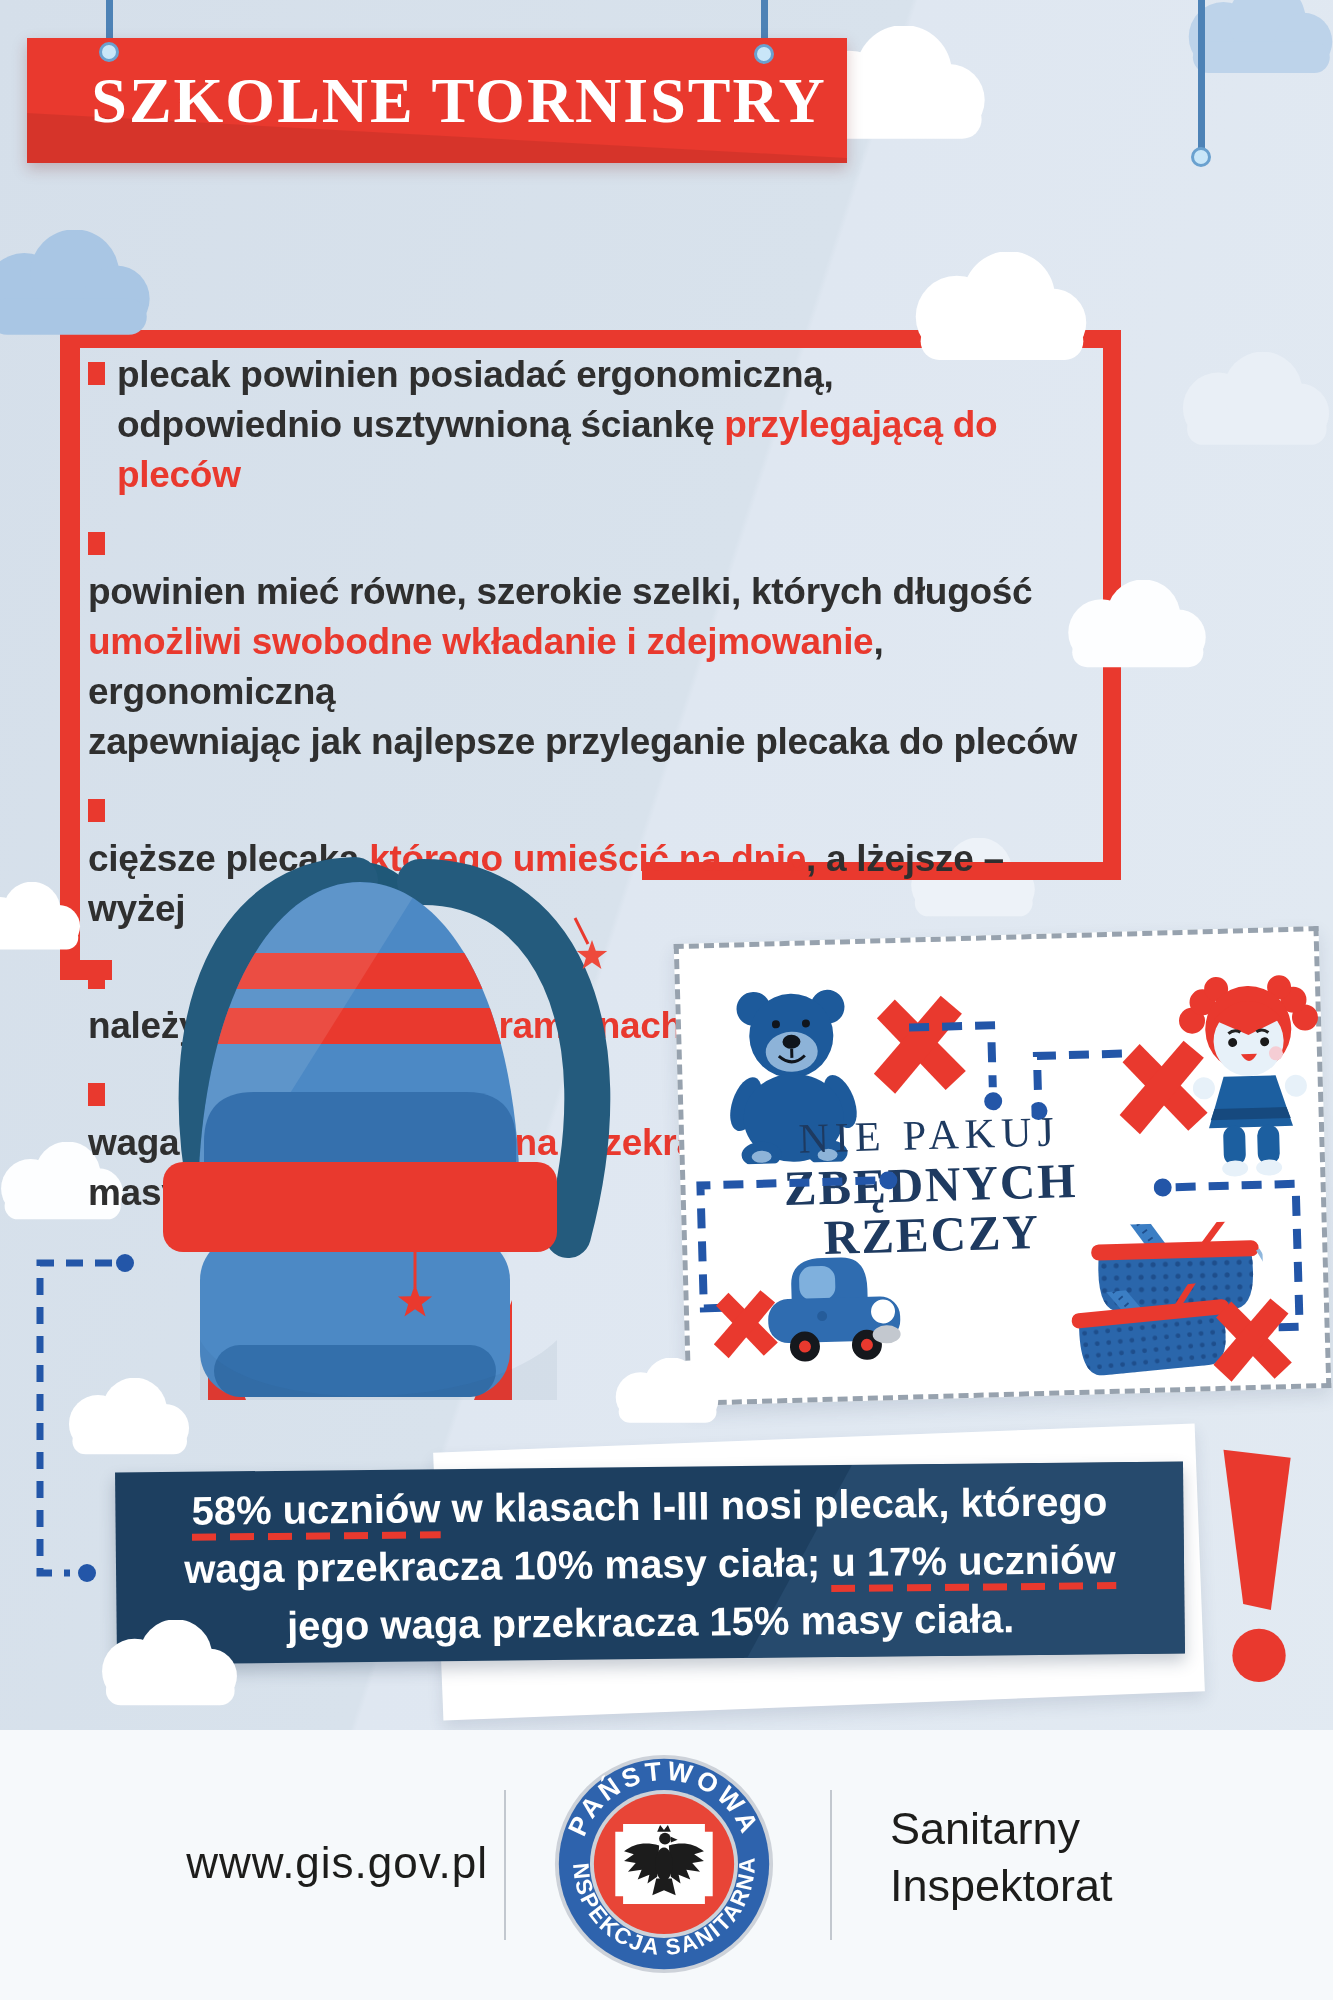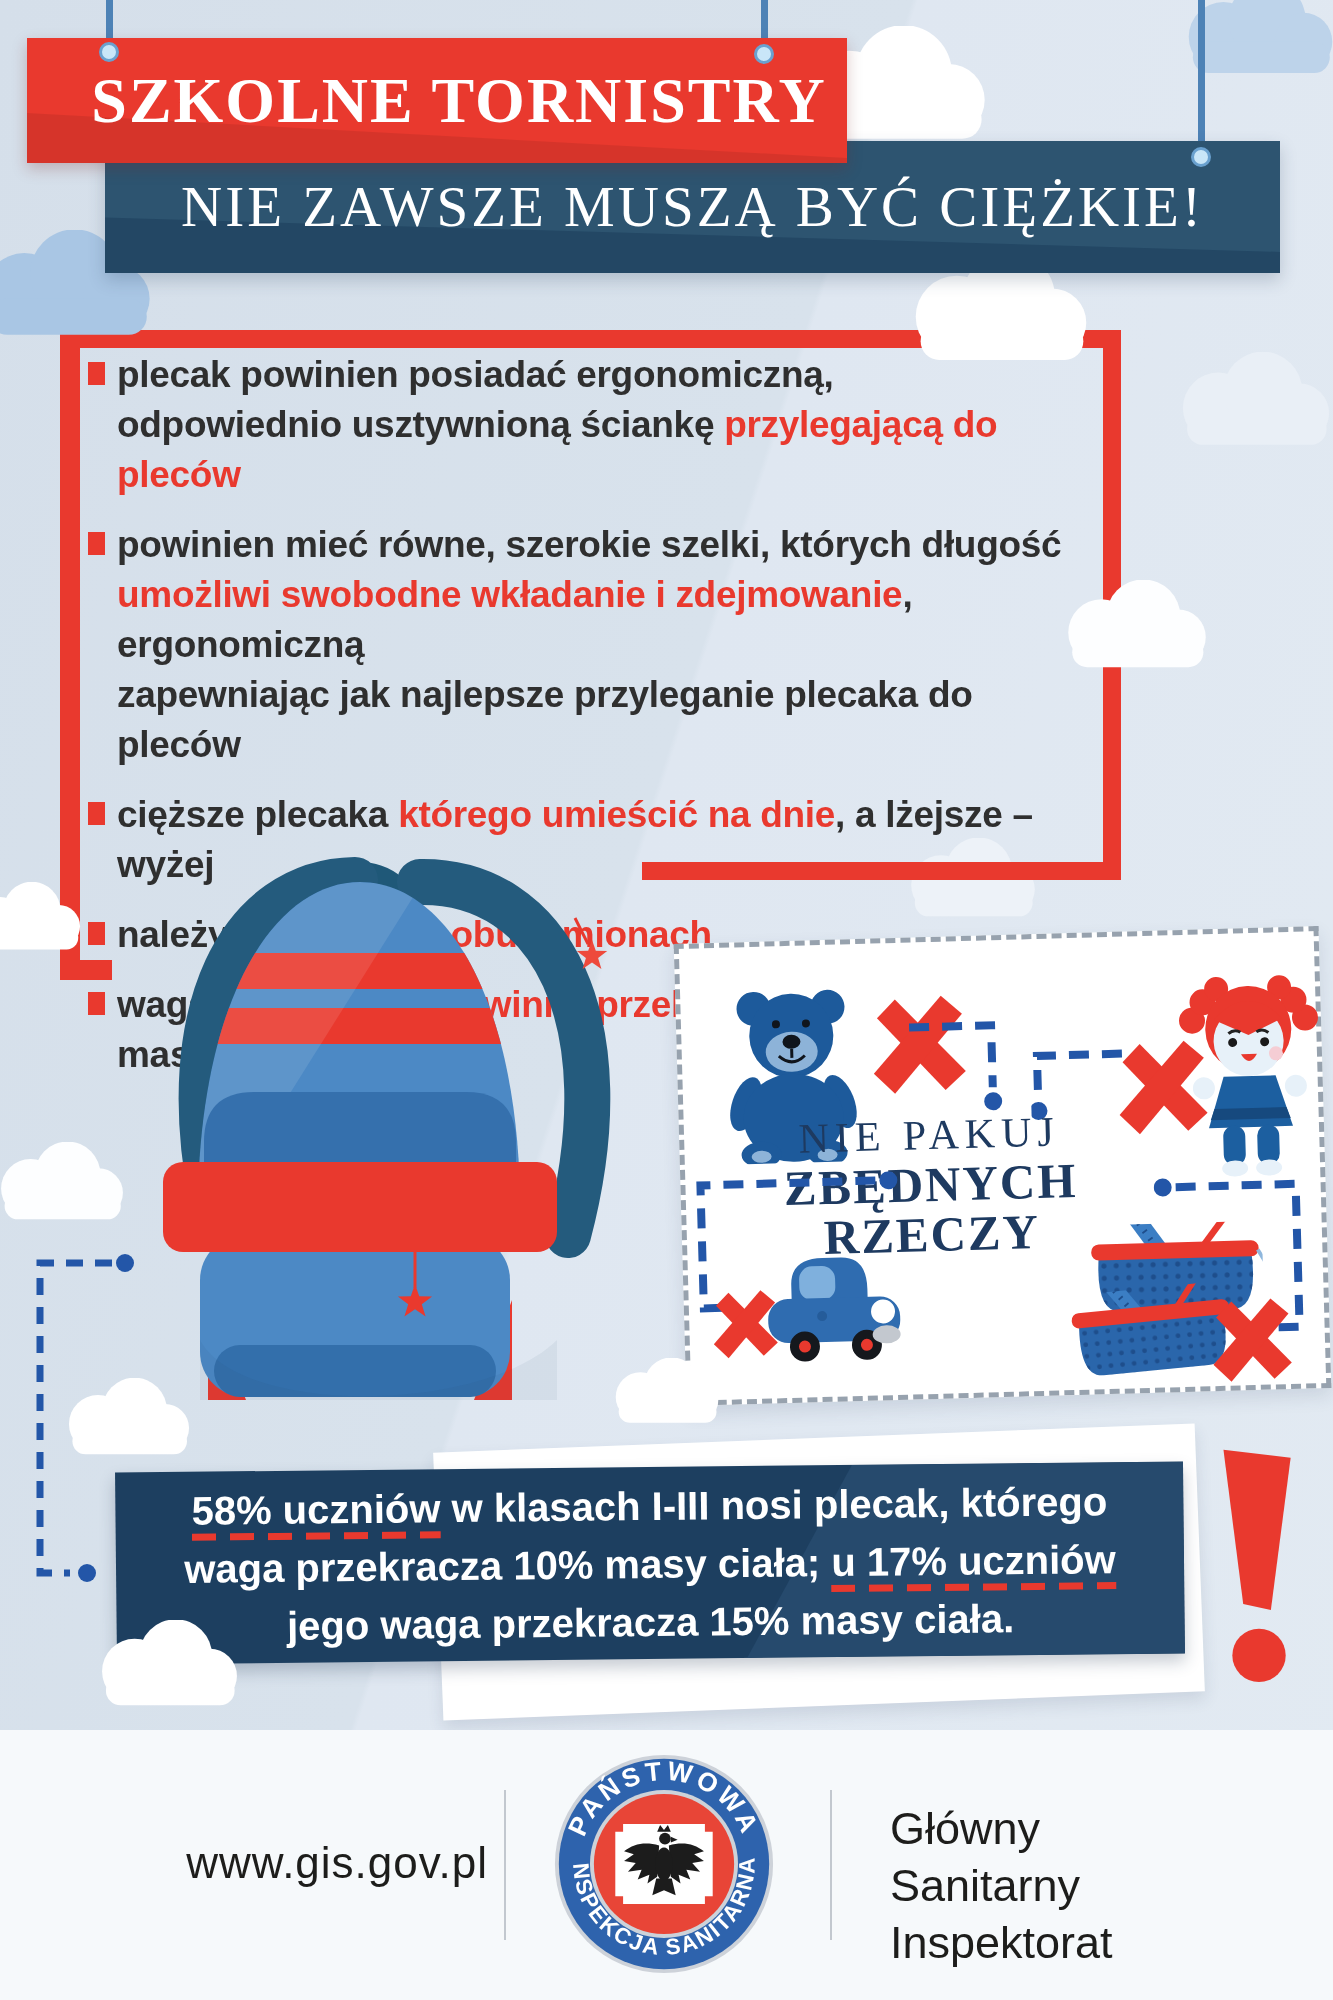--- a/index.html
+++ b/index.html
@@ -20,21 +20,21 @@
     font-weight:400;font-size:57px;line-height:132px;letter-spacing:3px;white-space:nowrap;}
   .red-banner{position:absolute;left:27px;top:38px;width:820px;height:125px;background:#e9392e;box-shadow:0 6px 14px rgba(120,35,30,.25);}
   .red-fold{position:absolute;inset:0;background:rgba(0,0,0,.08);clip-path:polygon(0 60%,100% 96%,100% 100%,0 100%);}
   .red-banner h1{position:relative;margin:0;text-align:center;color:#fff;font-family:"Liberation Serif","DejaVu Serif",serif;
     font-weight:700;font-size:64px;line-height:125px;letter-spacing:2px;white-space:nowrap;padding-left:44px;}
   
   .bar{position:absolute;background:#e9392e;}
   
   .bullets{position:absolute;left:88px;top:350px;width:1005px;}
   .bullet{display:flex;align-items:flex-start;gap:12px;}
-  .bullet + .bullet{margin-top:20px;}
+  .bullet + .bullet{margin-top:20px;flex-direction:column;}
   .bullet .marker{flex:0 0 auto;width:17px;height:23px;margin-top:12px;background:#e9392e;}
   .bullet p{margin:0;font-size:37px;line-height:50px;font-weight:700;color:#2f2f2f;letter-spacing:-0.3px;white-space:pre-line;}
   .bullet p .red{color:#e9392e;}
   
   .nopack{position:absolute;left:680px;top:935px;width:645px;height:462px;background:#fff;border:5px dashed #97a2ae;
     box-sizing:border-box;transform:rotate(-1.6deg);transform-origin:50% 50%;box-shadow:0 8px 18px rgba(40,60,90,.12);}
   .nopack-title{position:absolute;left:85px;top:168px;width:320px;text-align:center;color:#1e3a60;
     font-family:"Liberation Serif","DejaVu Serif",serif;}
   .nopack-title .l1{font-size:42px;letter-spacing:6px;font-weight:400;line-height:50px;}
   .nopack-title .l2,.nopack-title .l3{font-size:49px;font-weight:700;letter-spacing:2px;line-height:50px;}
@@ -116,24 +116,20 @@
       <use href="#cloud"></use>
     </svg>
   <svg class="cloud" style="left:60px;top:1378px;width:138px;height:78px;fill:#ffffff">
       <use href="#cloud"></use>
     </svg>
 
   <div class="string" style="left:106px;top:0;height:48px;"></div>
   <div class="string" style="left:761px;top:0;height:50px;"></div>
   <div class="string" style="left:1198px;top:0;height:150px;"></div>
 
-  <div class="navy-banner">
-    <div class="navy-fold"></div>
-    <h2>NIE ZAWSZE MUSZĄ BYĆ CIĘŻKIE!</h2>
-  </div>
   <div class="red-banner">
     <div class="red-fold"></div>
     <h1>SZKOLNE TORNISTRY</h1>
   </div>
   <div class="pin" style="left:99px;top:42px;"></div>
   <div class="pin" style="left:754px;top:44px;"></div>
   <div class="pin" style="left:1191px;top:147px;"></div>
 
   <div class="bullets" id="bullets-list">
       <div class="bullet">
@@ -352,19 +348,18 @@
       <path id="arcBot" d="M 22 115 A 93 93 0 0 0 208 115" fill="none"></path>
       <text font-family="Liberation Sans, sans-serif" font-size="27" font-weight="bold" fill="#ffffff" letter-spacing="4">
         <textPath href="#arcTop" startOffset="50%" text-anchor="middle">PAŃSTWOWA</textPath>
       </text>
       <text font-family="Liberation Sans, sans-serif" font-size="23" font-weight="bold" fill="#ffffff" letter-spacing="2">
         <textPath href="#arcBot" startOffset="50%" text-anchor="middle">INSPEKCJA SANITARNA</textPath>
       </text>
     </svg>
     <div class="fdiv" style="left:830px;top:60px;position:absolute;"></div>
     <div class="orgname" style="left:890px;top:70px;position:absolute;">
-      <div>Główny</div>
       <div>Sanitarny</div>
       <div>Inspektorat</div>
     </div>
   </div>
 
 </div>
 
 </body></html>

